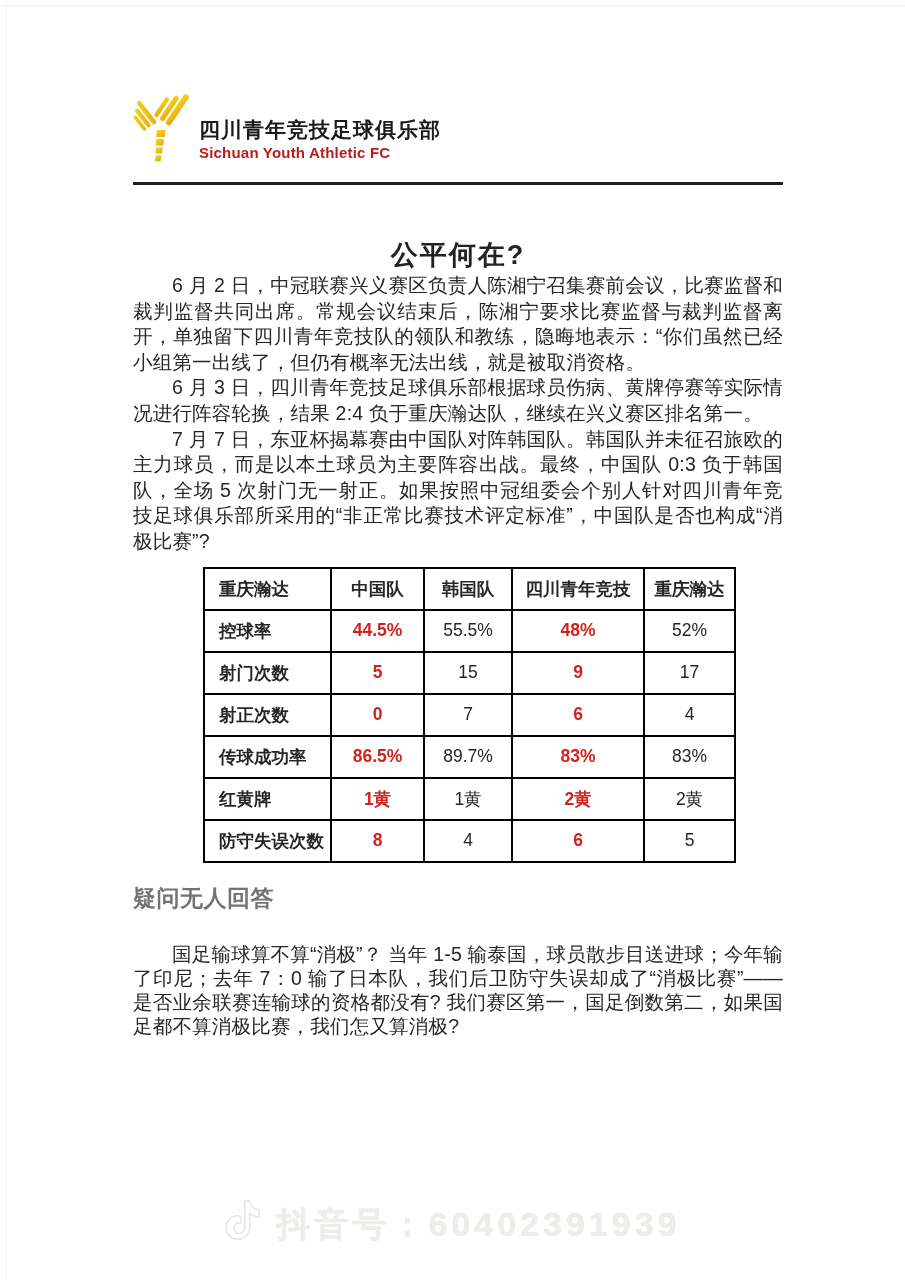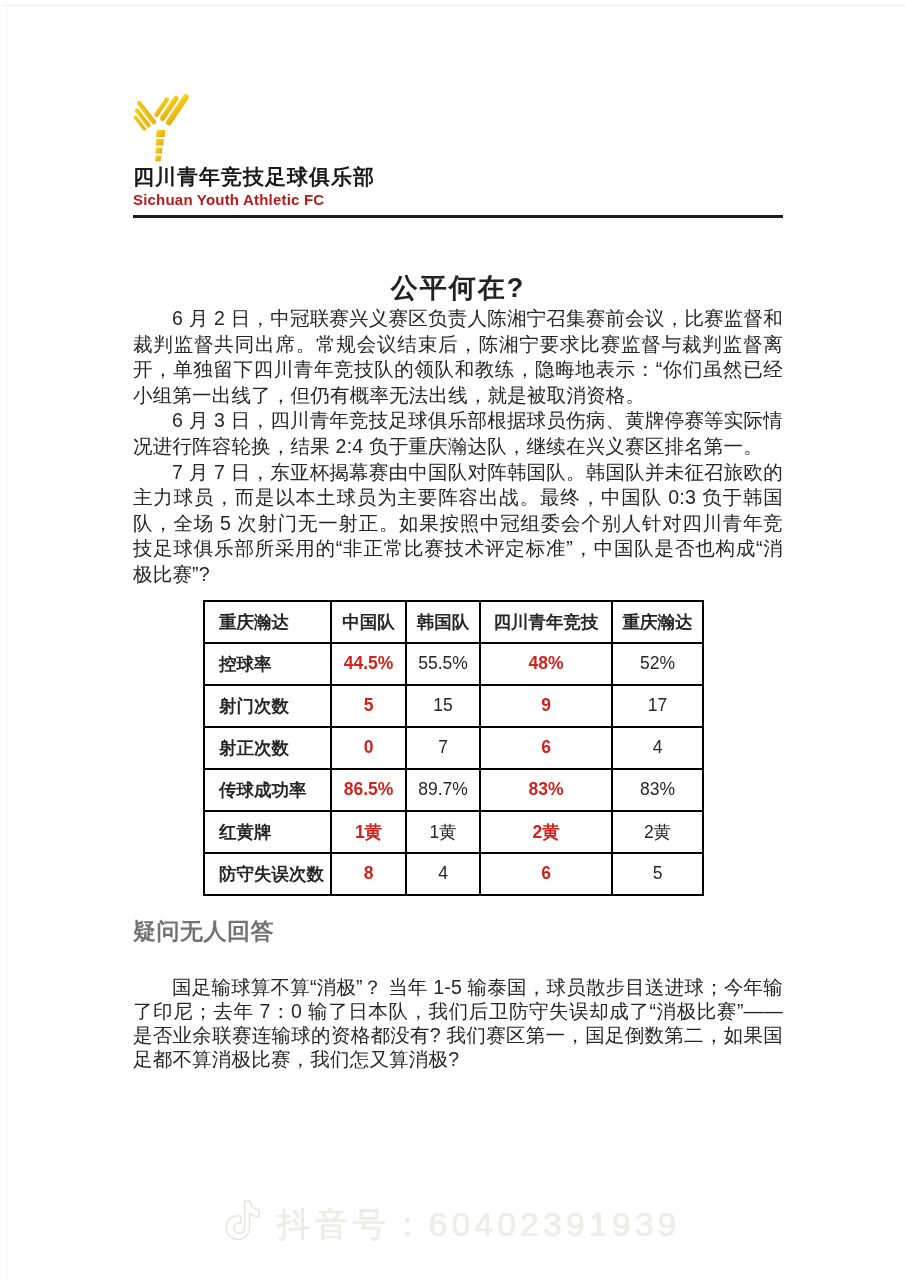--- a/index.html
+++ b/index.html
@@ -23,25 +23,24 @@
 
   .content{
     position:relative;
     width:650px;
     margin-left:133px;
     padding-top:92px;
   }
 
   
   .club-header{
-    display:flex;
+    display:flex;align-items:flex-end;
     border-bottom:3px solid #1d1d1d;
-    padding-bottom:4px;
+    padding-bottom:18px;
     min-height:76px;
-    flex-direction:column;
   }
   .club-logo{width:60px;height:72px;flex:0 0 auto;margin-right:6px;}
   .club-names{padding-bottom:2px;}
   .club-name-zh{
     font-size:21px;font-weight:bold;letter-spacing:1px;color:#1b1b1b;line-height:26px;
   }
   .club-name-en{
     font-size:15px;font-weight:bold;color:#b91c1c;letter-spacing:0.2px;line-height:19px;
   }
 
@@ -75,22 +74,22 @@
   .stats-table th,.stats-table td{
     border:2px solid #000;
     height:42px;
     font-size:17.5px;
     text-align:center;
     vertical-align:middle;
     padding:0 4px;
   }
   .stats-table th{font-weight:bold;}
   .stats-table .col-label{width:127px;text-align:left;padding-left:14px;font-weight:bold;}
-  .stats-table .col-a{width:75px;}
-  .stats-table .col-b{width:74px;}
+  .stats-table .col-a{width:93px;}
+  .stats-table .col-b{width:88px;}
   .stats-table .col-c{width:132px;}
   .stats-table .col-d{width:91px;}
   .stats-table td.red{color:var(--accent-red);font-weight:bold;}
 
   
   .section-heading{
     margin-top:20px;
     font-size:23px;
     font-weight:bold;
     color:#737373;
@@ -114,21 +113,21 @@
     white-space:nowrap;
     color:var(--watermark-color);
     text-shadow:0 0 1px #dedbd6;
     user-select:none;
   }
   .watermark .douyin-icon{
     display:inline-block;vertical-align:-8px;margin-right:14px;
   }
   .watermark .wm-text{
     font-size:34px;
-    font-weight:normal;
+    font-weight:bold;
     letter-spacing:4px;
   }
 </style>
 </head>
 <body>
 
 <div class="scan-top"></div>
 <div class="scan-left"></div>
 
 <div class="content">

